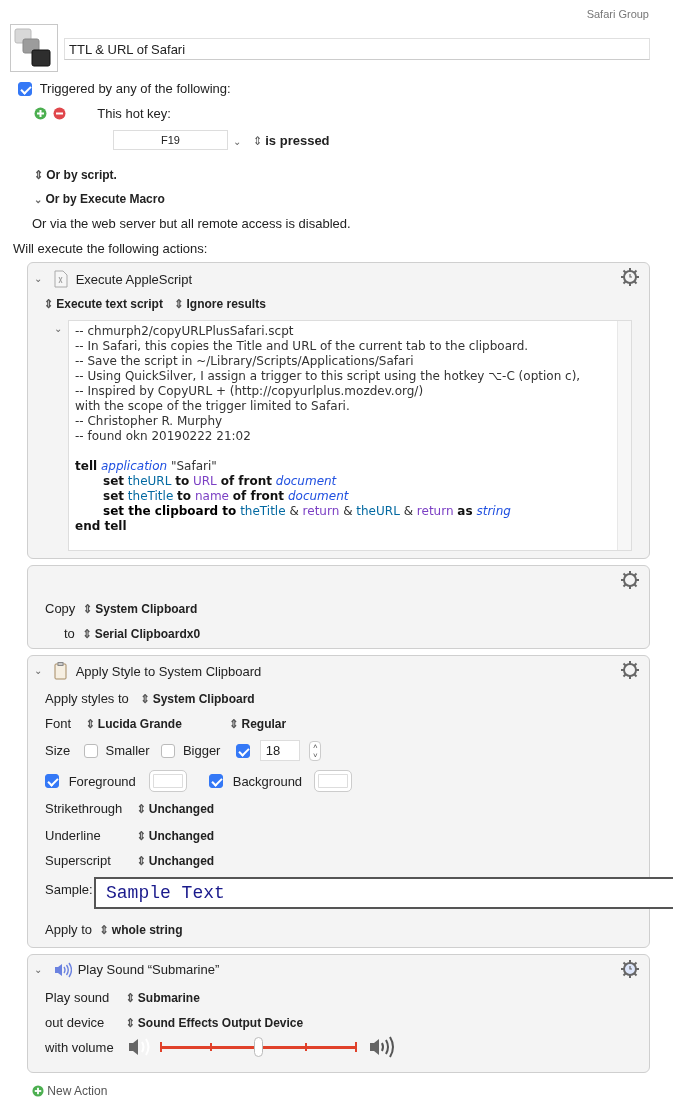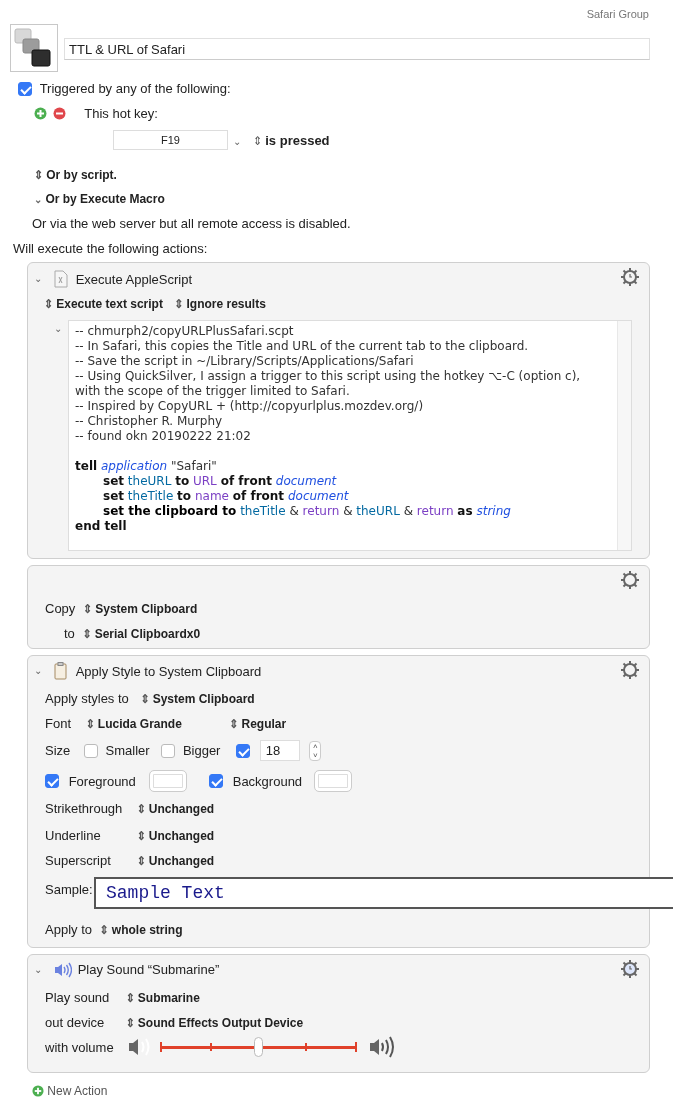--- a/index.html
+++ b/index.html
@@ -65,21 +65,21 @@
 <div class="row" style="left:34px; top:105px;">
   <svg width="13" height="13" viewBox="0 0 13 13" style="vertical-align:middle;">
     <circle cx="6.5" cy="6.5" r="6" fill="#4caf50"></circle>
       <rect x="3" y="5.5" width="7" height="2" fill="#fff"></rect>
       <rect x="5.5" y="3" width="2" height="7" fill="#fff"></rect>
   </svg>
   <svg width="13" height="13" viewBox="0 0 13 13" style="vertical-align:middle; margin-left:2px;">
     <circle cx="6.5" cy="6.5" r="6" fill="#e0474c"></circle>
       <rect x="3" y="5.5" width="7" height="2" fill="#fff"></rect>
   </svg>
-  <span style="margin-left:15px; vertical-align:middle;">This hot key:</span>
+  <span style="margin-left:28px; vertical-align:middle;">This hot key:</span>
 </div>
 
 <div class="abs" style="left:113px; top:130px; width:115px; height:20px; border:1px solid #ddd; background:#fff; text-align:center; font-size:11px; line-height:19px;">
   <span>F19</span>
 </div>
 <div class="row" style="left:233px; top:133px;">
   <span class="chev">⌄</span>
   <span class="updown" style="margin-left:8px;">⇕</span><span class="bold">is pressed</span>
 </div>
 
@@ -119,22 +119,22 @@
   <div class="row bold" style="left:16px; top:34px; font-size:12px;">
     <span><span class="updown">⇕</span><span>Execute text script</span></span>
     <span style="margin-left:8px;"><span class="updown">⇕</span><span>Ignore results</span></span>
   </div>
   <span class="chev abs" style="left:26px; top:60px;">⌄</span>
   <div class="abs code" style="left:40px; top:57px; width:564px; height:231px; background:#fff; border:1px solid #ddd; padding:3px 6px; overflow:hidden;">
     <div>-- chmurph2/copyURLPlusSafari.scpt</div>
     <div>-- In Safari, this copies the Title and URL of the current tab to the clipboard.</div>
     <div>-- Save the script in ~/Library/Scripts/Applications/Safari</div>
     <div>-- Using QuickSilver, I assign a trigger to this script using the hotkey ⌥-C (option c),</div>
+    <div>-- Inspired by CopyURL + (http://copyurlplus.mozdev.org/)</div>
     <div>with the scope of the trigger limited to Safari.</div>
-    <div>-- Inspired by CopyURL + (http://copyurlplus.mozdev.org/)</div>
     <div>-- Christopher R. Murphy</div>
     <div>-- found okn 20190222 21:02</div>
     <div>&nbsp;</div>
     <div><span class="kw">tell</span> <span class="cls">application</span> <span>"Safari"</span></div>
     <div style="padding-left:28px;"><span class="kw">set</span> <span class="var">theURL</span> <span class="kw">to</span> <span class="prop">URL</span> <span class="kw">of front</span> <span class="cls">document</span></div>
     <div style="padding-left:28px;"><span class="kw">set</span> <span class="var">theTitle</span> <span class="kw">to</span> <span class="prop">name</span> <span class="kw">of front</span> <span class="cls">document</span></div>
     <div style="padding-left:28px;"><span class="kwb">set the clipboard to</span> <span class="var">theTitle</span> <span>&amp;</span> <span class="prop">return</span> <span>&amp;</span> <span class="var">theURL</span> <span>&amp;</span> <span class="prop">return</span> <span class="kw">as</span> <span class="cls">string</span></div>
     <div class="kw">end tell</div>
     <div class="abs" style="right:0; top:0; width:14px; height:100%; background:#f7f7f7; border-left:1px solid #e8e8e8;"></div>
   </div>

